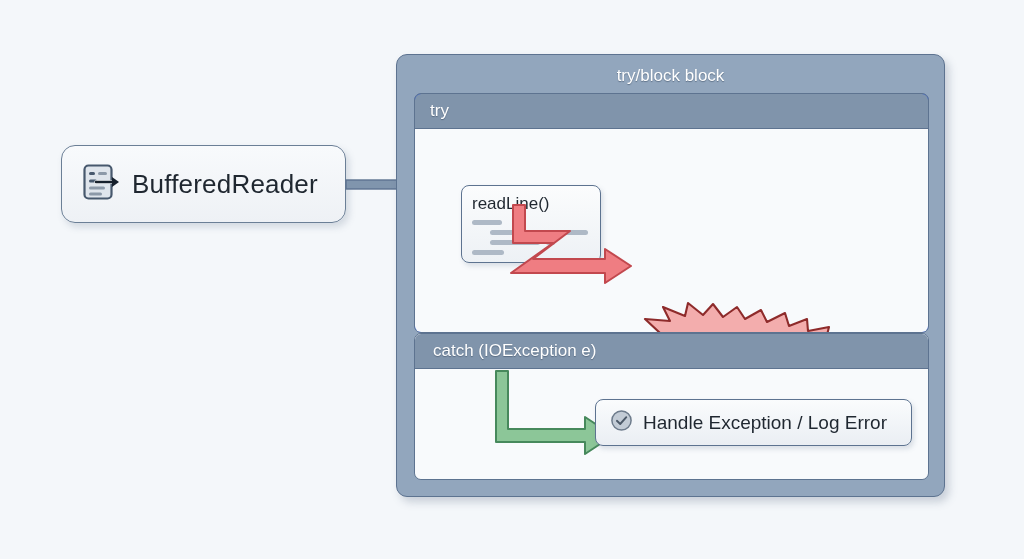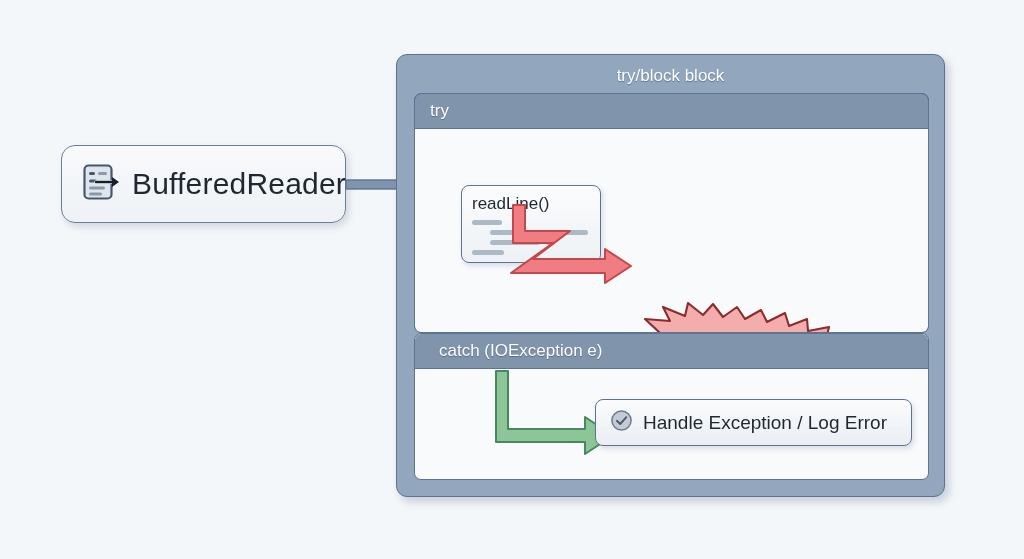--- a/index.html
+++ b/index.html
@@ -34,21 +34,21 @@
     border-radius: 14px;
     background: linear-gradient(180deg, #f8fafc 0%, #eef1f5 100%);
     box-shadow: 3px 4px 7px rgba(90,110,135,0.22);
     display: flex;
     align-items: center;
     padding-left: 18px;
     gap: 12px;
   }
 
   #reader-label {
-    font-size: 30px;
+    font-size: 26px;
     color: #1f2730;
     letter-spacing: .2px;
     white-space: nowrap;
   }
 
   
   #trycatch-panel {
     position: absolute;
     left: 396px;
     top: 54px;
@@ -112,21 +112,21 @@
     background: #f7fafc;
     overflow: hidden;
   }
 
   #catch-header {
     height: 35px;
     background: #8094ab;
     border-bottom: 1.4px solid #5d7390;
     display: flex;
     align-items: center;
-    padding-left: 24px;
+    padding-left: 18px;
     font-size: 17px;
     color: #ffffff;
     text-shadow: 0 1px 1px rgba(55,72,94,.55);
   }
 
   #catch-body {
     position: relative;
     height: 110px;
     background: #f8fafc;
     border-radius: 8px;

